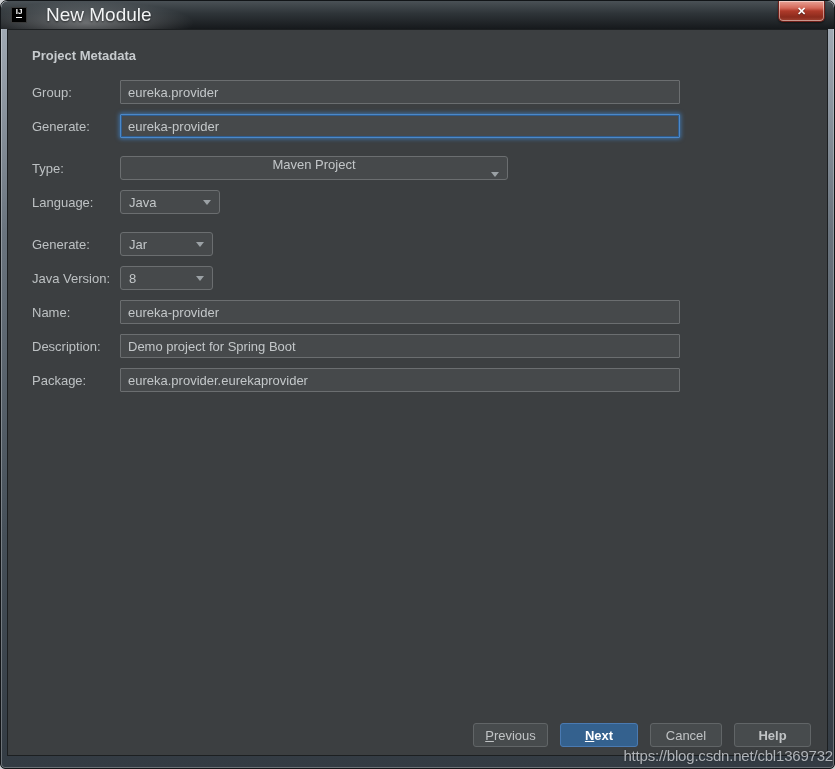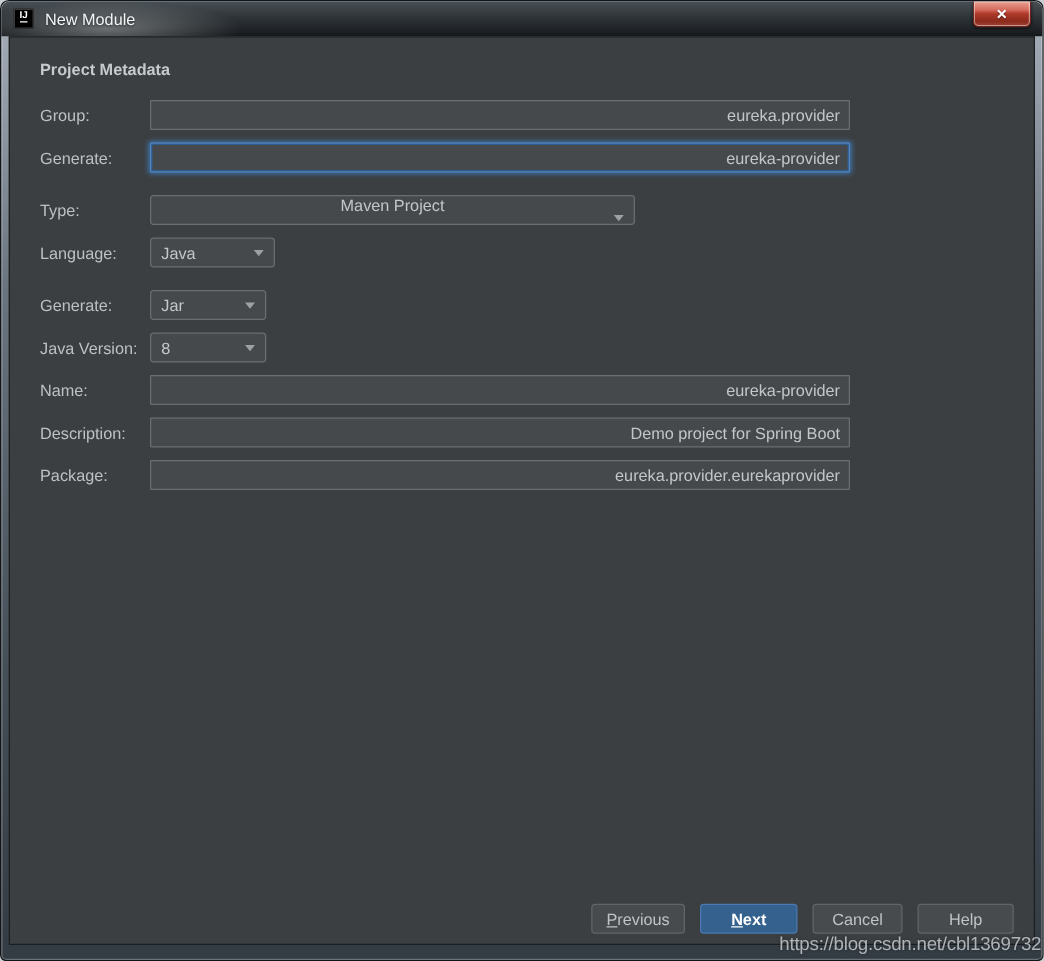--- a/index.html
+++ b/index.html
@@ -26,21 +26,21 @@
   }
   .app-icon{
     width:16px;height:16px;background:#000;border:1px solid #3a3a3a;
     display:flex;align-items:flex-start;justify-content:center;flex:none;z-index:1;
   }
   .app-icon span{
     color:#fff;font-size:8px;font-weight:bold;line-height:8px;
     border-bottom:1px solid #fff;padding:0 0 1px 0;letter-spacing:0;
   }
   .win-title{
-    margin-left:9px;color:#f2f4f5;font-size:13px;z-index:1;
+    margin-left:19px;color:#f2f4f5;font-size:19px;z-index:1;
     text-shadow:0 1px 2px rgba(0,0,0,.6);
   }
   .close-btn{
     position:absolute;top:0;right:9px;width:47px;height:21px;
     background:linear-gradient(180deg,#e9a396 0%,#d4695a 35%,#ae3a2a 50%,#8c2b1d 80%,#a04434 100%);
     border:1px solid #6f201a;border-top:none;border-radius:0 0 5px 5px;
     box-shadow:inset 0 0 0 1px rgba(255,255,255,.45),0 1px 2px rgba(0,0,0,.5);
     color:#fff;display:flex;align-items:center;justify-content:center;
     font-size:11px;font-weight:bold;cursor:pointer;padding:0;
     text-shadow:0 1px 1px rgba(0,0,0,.55);
@@ -55,21 +55,21 @@
     margin:18px 0 17px 24px;color:#c7cbce;font-size:13px;font-weight:bold;
   }
 
   .row{display:flex;align-items:center;height:24px;margin:0 0 10px 24px;}
   .row.gap-top{margin-top:18px;}
   .row label{width:88px;flex:none;color:#bdc1c3;font-size:13px;}
 
   .field-input{
     height:24px;background:#46494b;border:1px solid #6b6e70;border-radius:1px;
     color:#c3c7c9;font-size:13px;font-family:"Liberation Sans",sans-serif;
-    padding:0 7px;outline:none;text-align:right;
+    padding:0 7px;outline:none;
   }
   .field-input.focused{
     border:1px solid #4c88c8;
     box-shadow:0 0 4px 1px rgba(66,129,198,.75),inset 0 0 0 1px #2f5d8f;
   }
 
   .combo{
     height:24px;background:#46494b;border:1px solid #6b6e70;border-radius:3px;
     display:flex;align-items:center;padding:0 8px;cursor:default;
     white-space:nowrap;overflow:hidden;
@@ -91,21 +91,21 @@
   .footer{position:absolute;right:16px;bottom:8px;display:flex;gap:12px;}
   .btn{
     height:24px;border-radius:3px;font-size:13px;font-family:"Liberation Sans",sans-serif;
     background:#474b4d;border:1px solid #616567;color:#c0c3c5;cursor:pointer;
     display:flex;align-items:center;justify-content:center;padding:0;
   }
   .btn .mn{text-decoration:underline;}
   .btn-previous{width:75px;}
   .btn-next{width:78px;background:#34618e;border:1px solid #4a7ab2;color:#fff;font-weight:bold;}
   .btn-cancel{width:72px;}
-  .btn-help{width:77px;}
+  .btn-help{width:77px;font-weight:bold;}
 
   
   .watermark{
     position:absolute;right:1px;bottom:4px;z-index:5;
     color:rgba(205,209,213,.82);font-size:15px;letter-spacing:-.2px;
     text-shadow:0 0 2px rgba(0,0,0,.35);white-space:nowrap;pointer-events:none;
   }
 </style>
 </head>
 <body>

